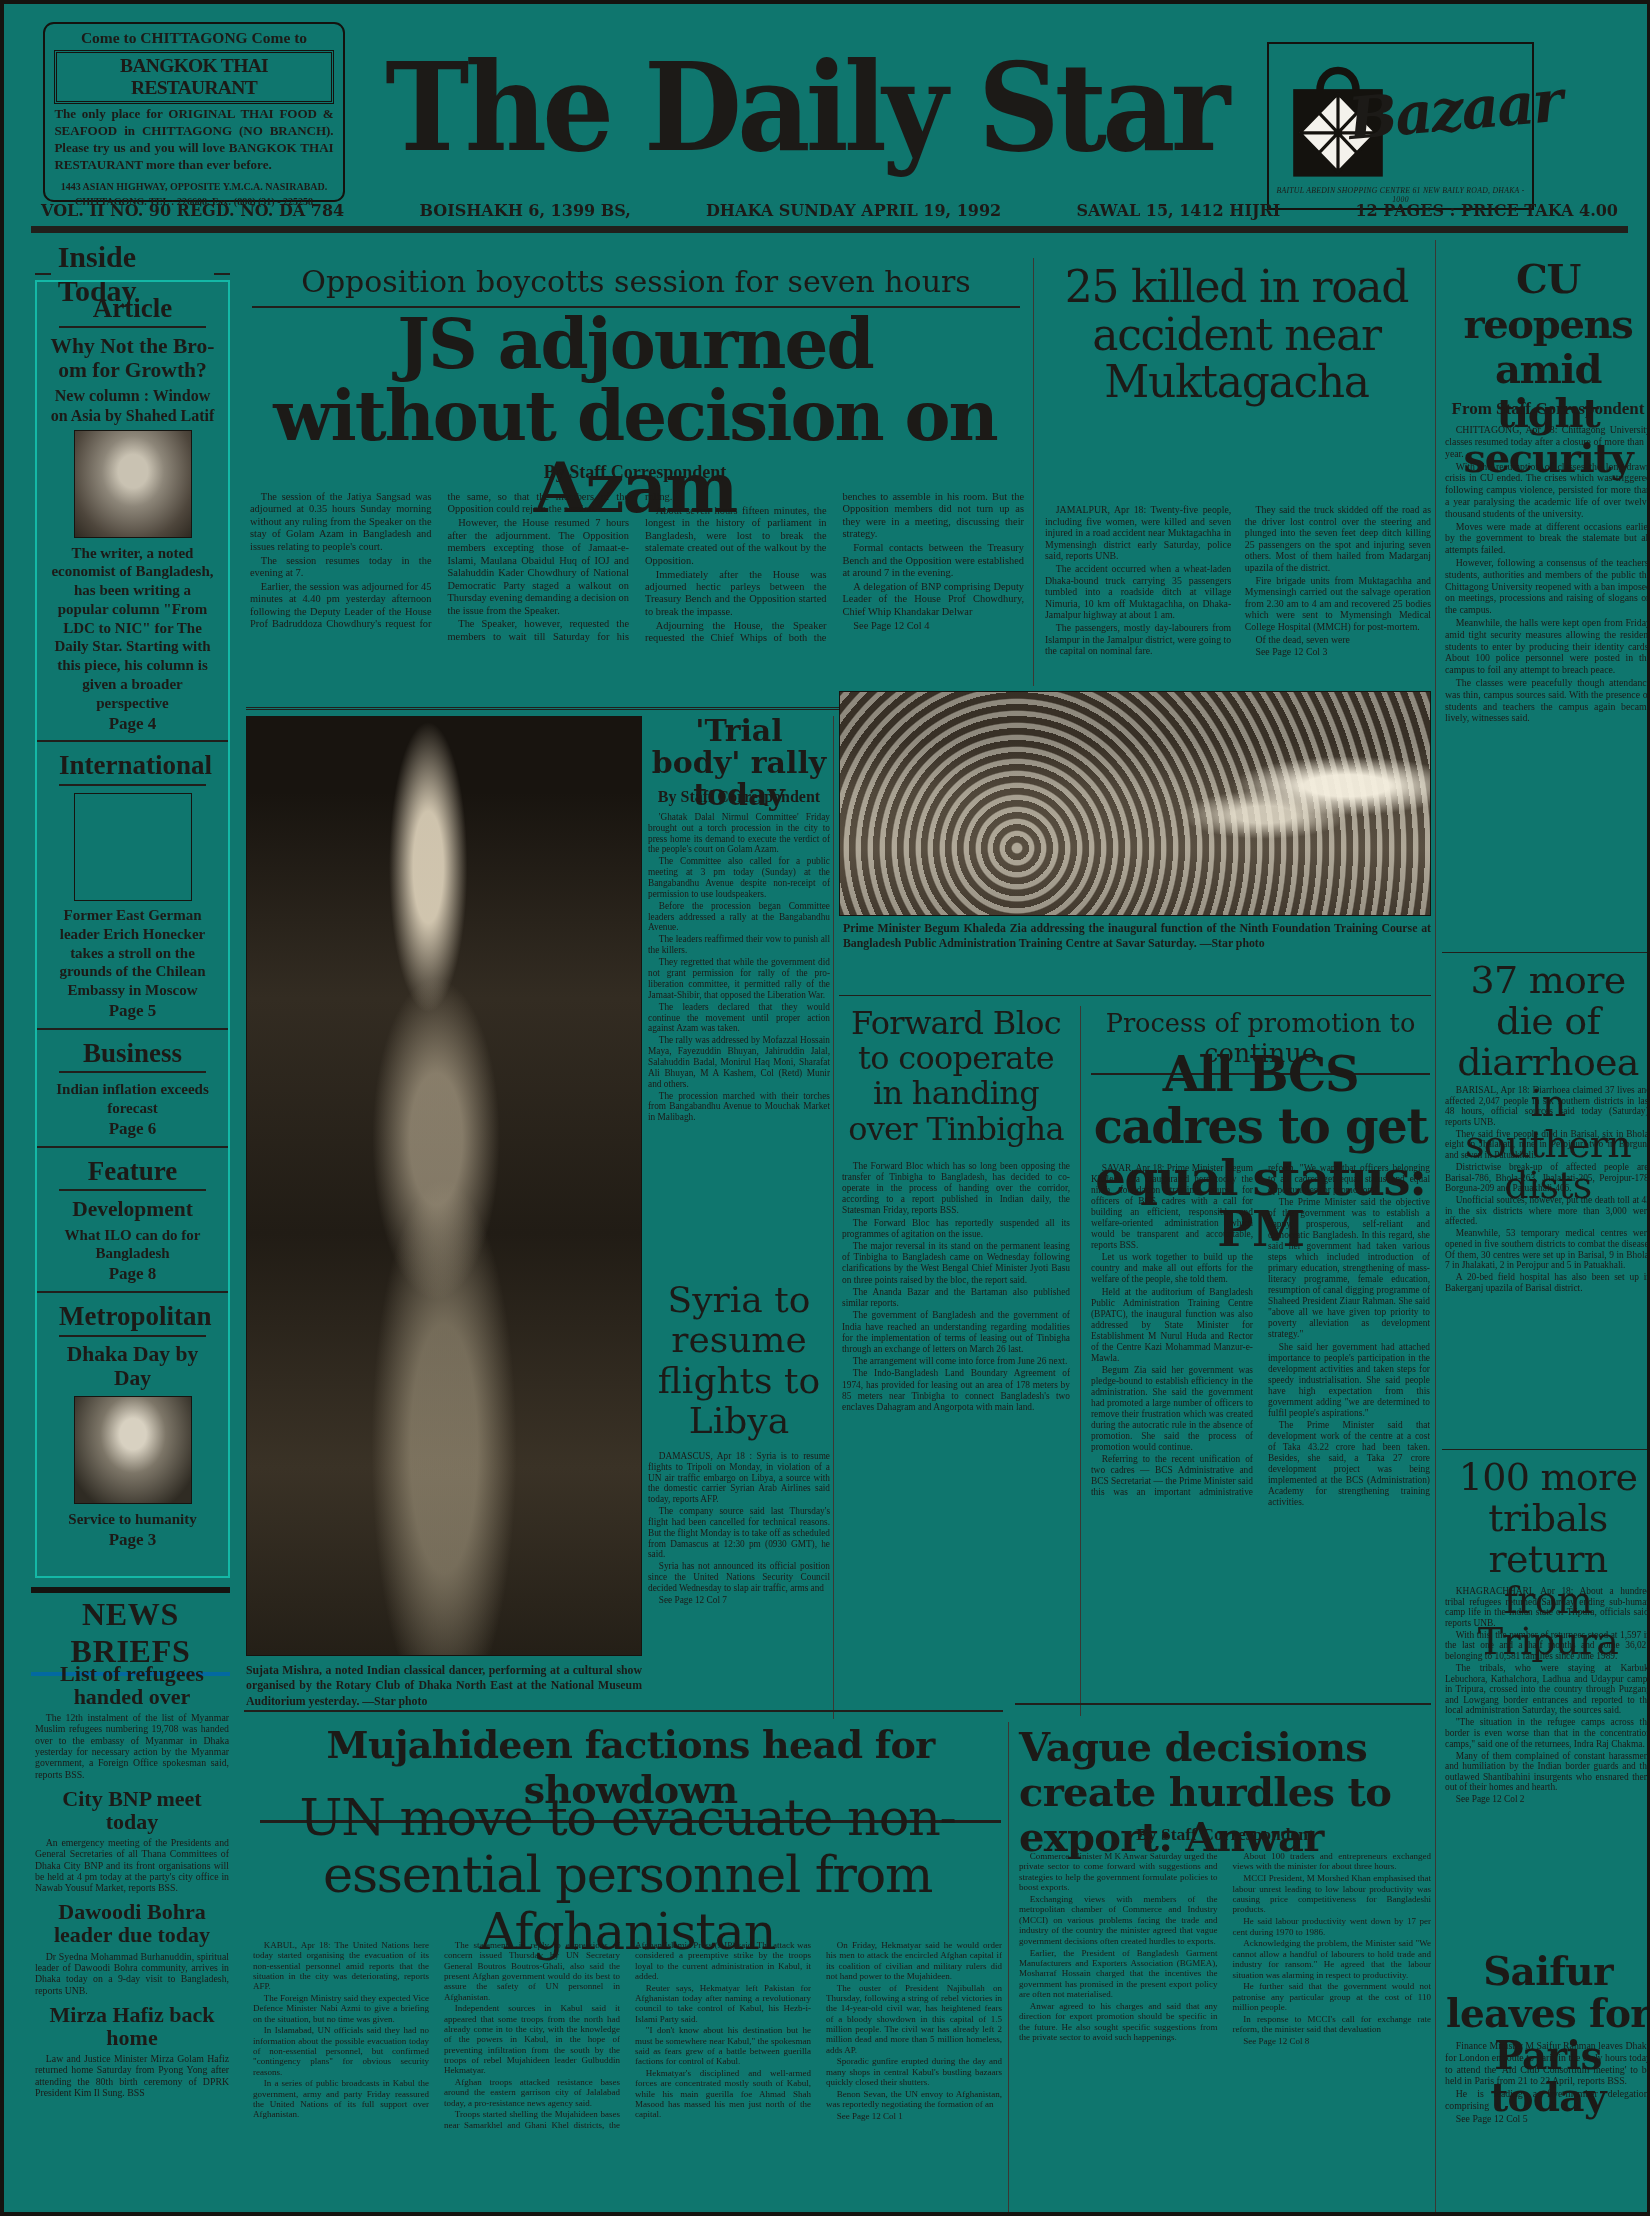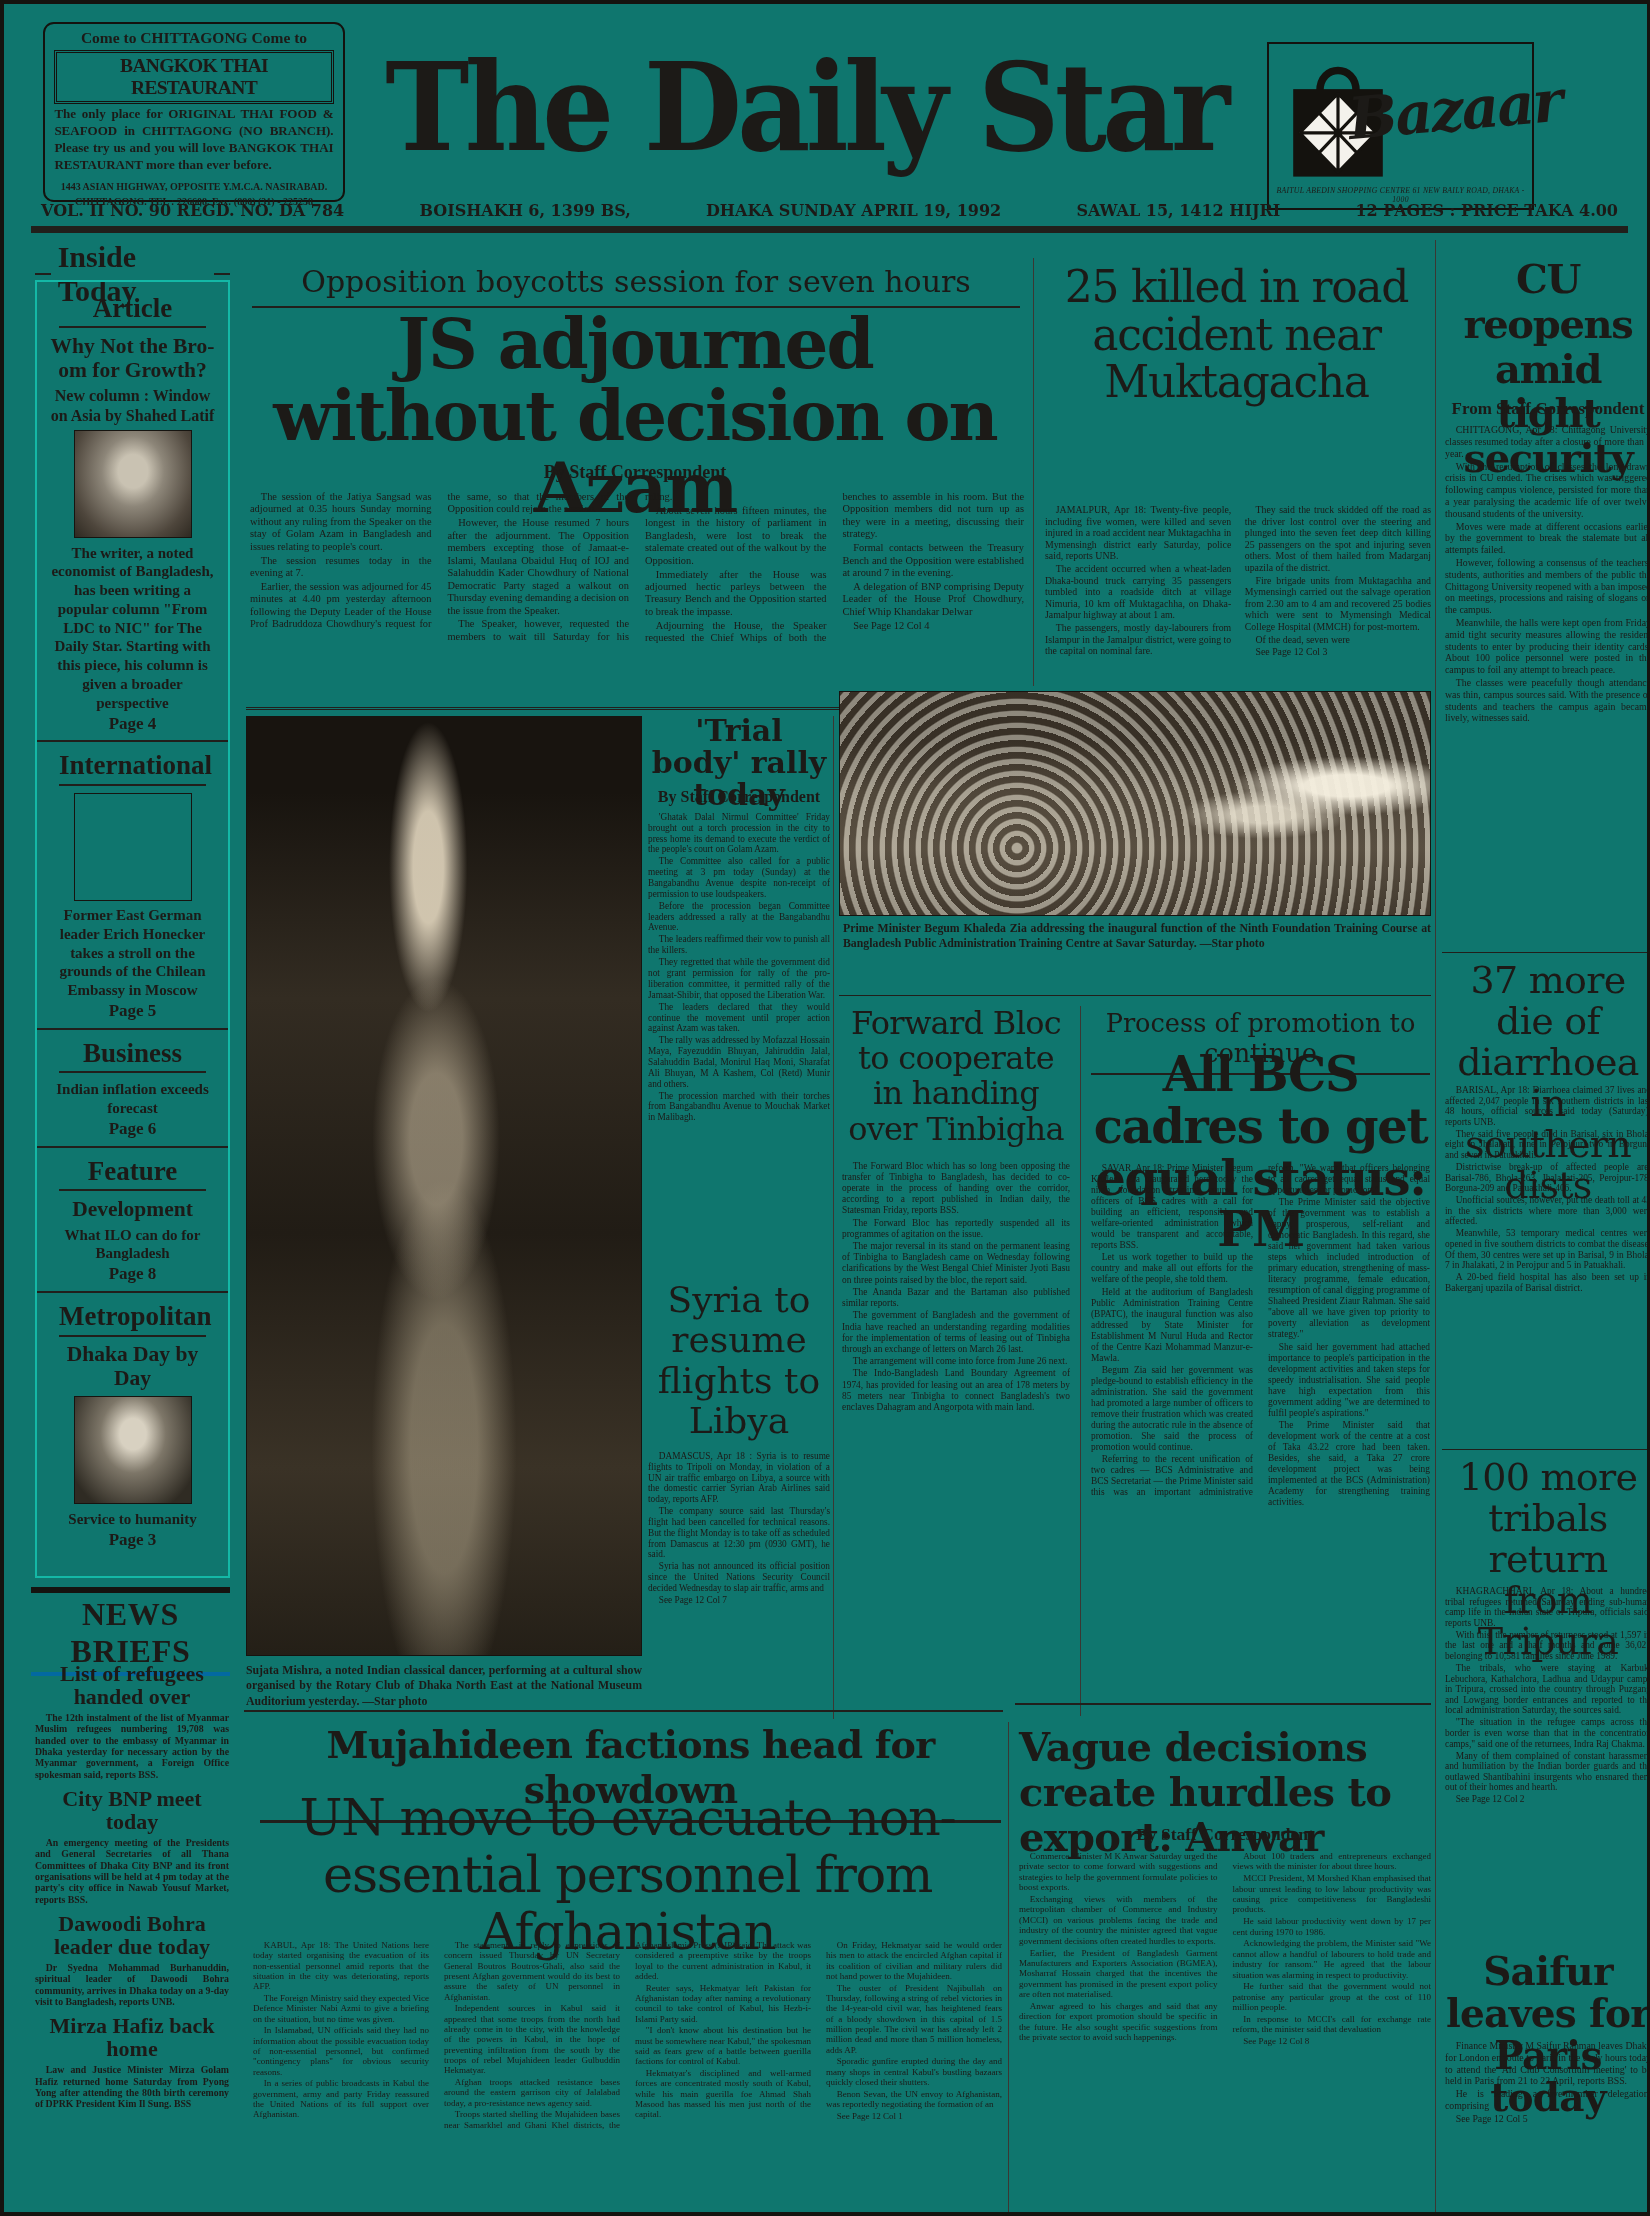--- a/index.html
+++ b/index.html
@@ -45,21 +45,21 @@
   .sb-page{font-weight:bold;font-size:17px;text-align:center;margin:1.3px 0 5.4px;}
   .sb-photo{width:116px;height:106px;margin:5.4px auto;}
   .sb-div{border-top:2px double #211f1b;margin:6.7px -10px 8px;}
   #ph-writer{background:radial-gradient(ellipse at 50% 38%,#c9c2b2 0 18%,#8d8679 38%,#4e463c 75%,#2e2921);}
   #ph-honecker{background:radial-gradient(ellipse at 50% 30%,#ddd6c6 0 20%,#9a young 0,#948c7d 45%,#55503f 80%,#37332a);}
   #ph-metro{background:radial-gradient(ellipse at 50% 35%,#d8d1c1 0 16%,#7d7668 40%,#2f2b23 85%);}
   #nb-title{left:27px;top:1583px;width:199px;text-align:center;font-weight:bold;font-size:32px;
             border-top:6px solid #15130f;border-bottom:4px solid #0369a1;padding:2.7px 0;letter-spacing:0.7px;}
   #nb-body{left:31px;top:1651px;width:194px;height:553px;overflow:hidden;}
   .nb-h{font-weight:bold;font-size:22px;line-height:1.05;text-align:center;margin:6.7px 0 4px;}
-  .nb-t{font-size:9.8px;line-height:1.16;text-align:justify;font-weight:bold;}
+  .nb-t{font-size:9.8px;line-height:1.16;text-align:justify;}
 
   
   #lead-kicker{left:248px;top:260px;width:768px;font-size:30px;text-align:center;
                border-bottom:2.7px solid #211f1b;padding-bottom:6.7px;}
   #lead-headline{left:242px;top:304px;width:778px;text-align:center;font-weight:bold;font-size:69px;
                  line-height:1.04;letter-spacing:-2px;}
   #lead-byline{left:242px;top:458px;width:778px;text-align:center;font-weight:bold;font-size:18px;}
   #lead-body{left:246px;top:487px;width:774px;height:211px;column-count:4;column-gap:16px;
              font-size:10.4px;line-height:1.2;overflow:hidden;}
   #lead-rule{left:242px;top:703px;width:780px;height:3.4px;border-top:0.7px solid #211f1b;border-bottom:0.7px solid #211f1b;}

